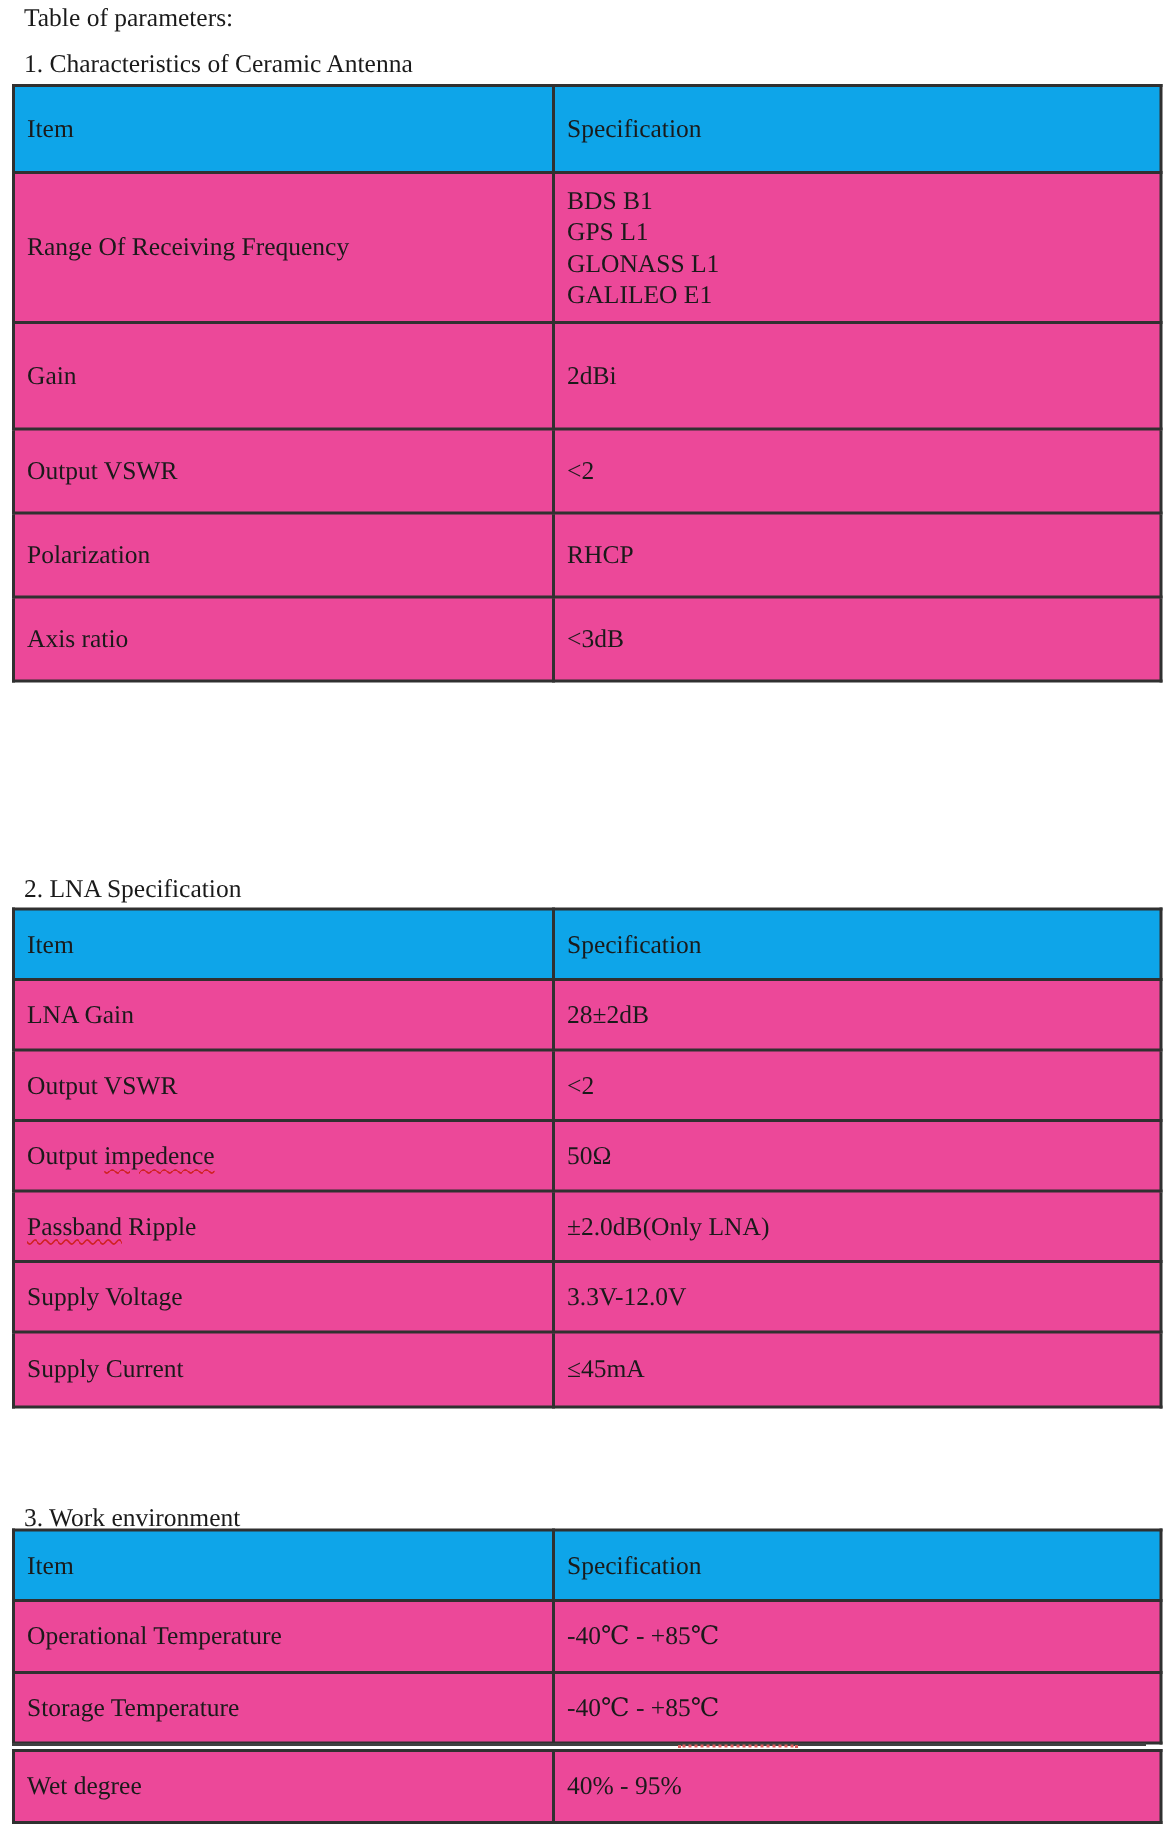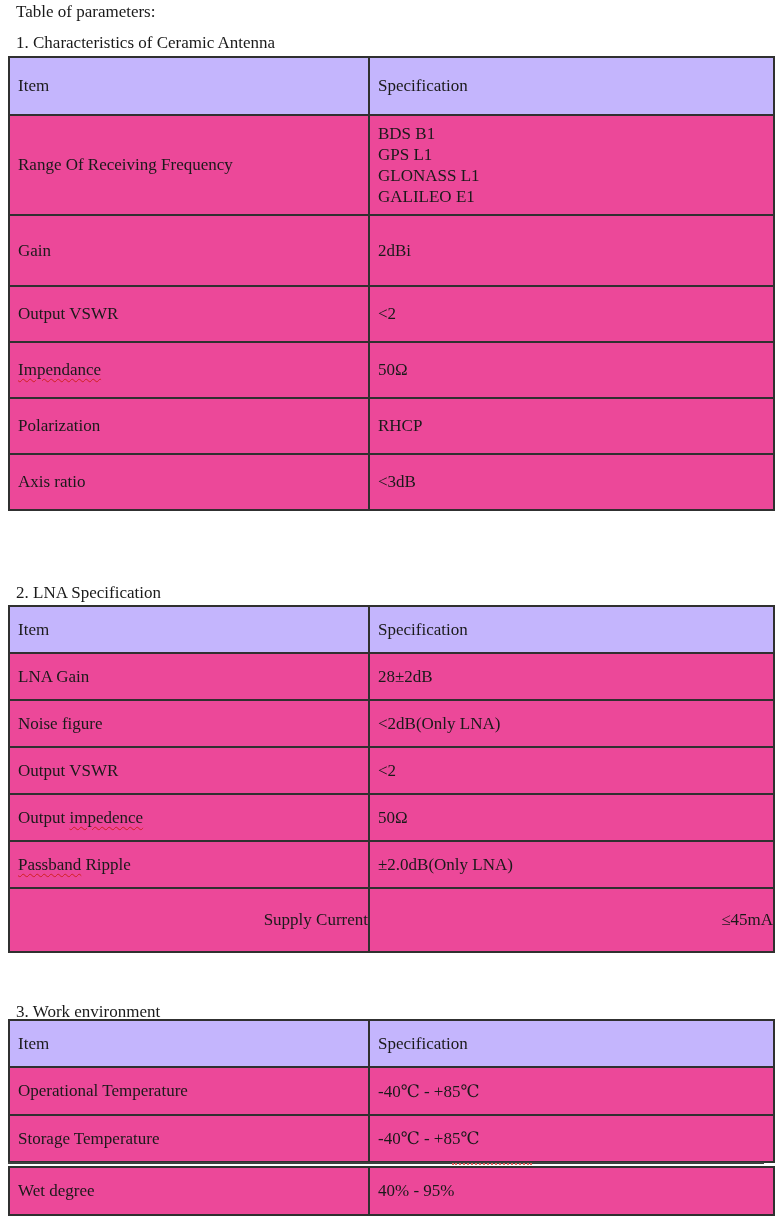--- a/index.html
+++ b/index.html
@@ -4,21 +4,21 @@
 <style>
   html, body { margin: 0; padding: 0; background: #ffffff; }
   body { width: 780px; height: 1220px; position: relative; overflow: hidden;
          font-family: "Liberation Serif", "DejaVu Serif", serif; color: #1a1a1a; font-size: 17px; }
   .abs { position: absolute; }
   .title { left: 16px; top: 0px; font-size: 17px; line-height: 24px; }
   .sec { left: 16px; font-size: 17px; line-height: 22px; }
   table.spec { position: absolute; border-collapse: collapse; table-layout: fixed; }
   table.spec td { border: 2px solid #303030; padding: 0 0 0 8px; vertical-align: middle;
                   font-size: 17px; background: #ec4899; }
-  table.spec tr.hdr td { background: #c4b5fd; }
+  table.spec tr.hdr td { background: #0ea5e9; }
   .multi div { line-height: 21px; }
   .squig { text-decoration: underline wavy #d02020; text-decoration-thickness: 1px; text-underline-offset: 3px; }
   .dots { position:absolute; left: 452px; top: 1163px; width: 80px; border-top: 2px dotted #e06060; }
 </style>
 </head>
 <body>
 
 <div class="abs title">Table of parameters:</div>
 
 <div class="abs sec" style="top:32px;">1.  Characteristics of Ceramic Antenna</div>
@@ -43,24 +43,20 @@
   </tr>
   <tr style="height:71px;">
     <td>Gain</td>
     <td>2dBi</td>
   </tr>
   <tr style="height:56px;">
     <td>Output VSWR</td>
     <td>&lt;2</td>
   </tr>
   <tr style="height:56px;">
-    <td><span class="squig">Impendance</span></td>
-    <td>50Ω</td>
-  </tr>
-  <tr style="height:56px;">
     <td>Polarization</td>
     <td>RHCP</td>
   </tr>
   <tr style="height:56px;margin-left:42px;">
     <td>Axis ratio</td>
     <td>&lt;3dB</td>
   </tr>
 </tbody>
   </table>
 
@@ -73,36 +69,36 @@
   <tbody>
       <tr class="hdr" style="height:47px;">
     <td>Item</td>
     <td>Specification</td>
   </tr>
   <tr style="height:47px;">
     <td>LNA Gain</td>
     <td>28±2dB</td>
   </tr>
   <tr style="height:47px;">
-    <td>Noise figure</td>
-    <td>&lt;2dB(Only LNA)</td>
-  </tr>
-  <tr style="height:47px;">
     <td>Output VSWR</td>
     <td>&lt;2</td>
   </tr>
   <tr style="height:47px;">
     <td><span>Output </span><span class="squig">impedence</span></td>
     <td>50Ω</td>
   </tr>
   <tr style="height:47px;">
     <td><span class="squig">Passband</span><span> Ripple</span></td>
     <td>±2.0dB(Only LNA)</td>
   </tr>
-  <tr style="height:64px;text-align:right;">
+  <tr style="height:47px;">
+    <td>Supply Voltage</td>
+    <td>3.3V-12.0V</td>
+  </tr>
+  <tr style="height:50px;">
     <td>Supply Current</td>
     <td>≤45mA</td>
   </tr>
 </tbody>
   </table>
 
 <div class="abs sec" style="top:1001px;">3.  Work environment</div>
 <table class="spec" style="left:8px; top:1019px; width:765px;">
   <colgroup>
       <col style="width:360px">

